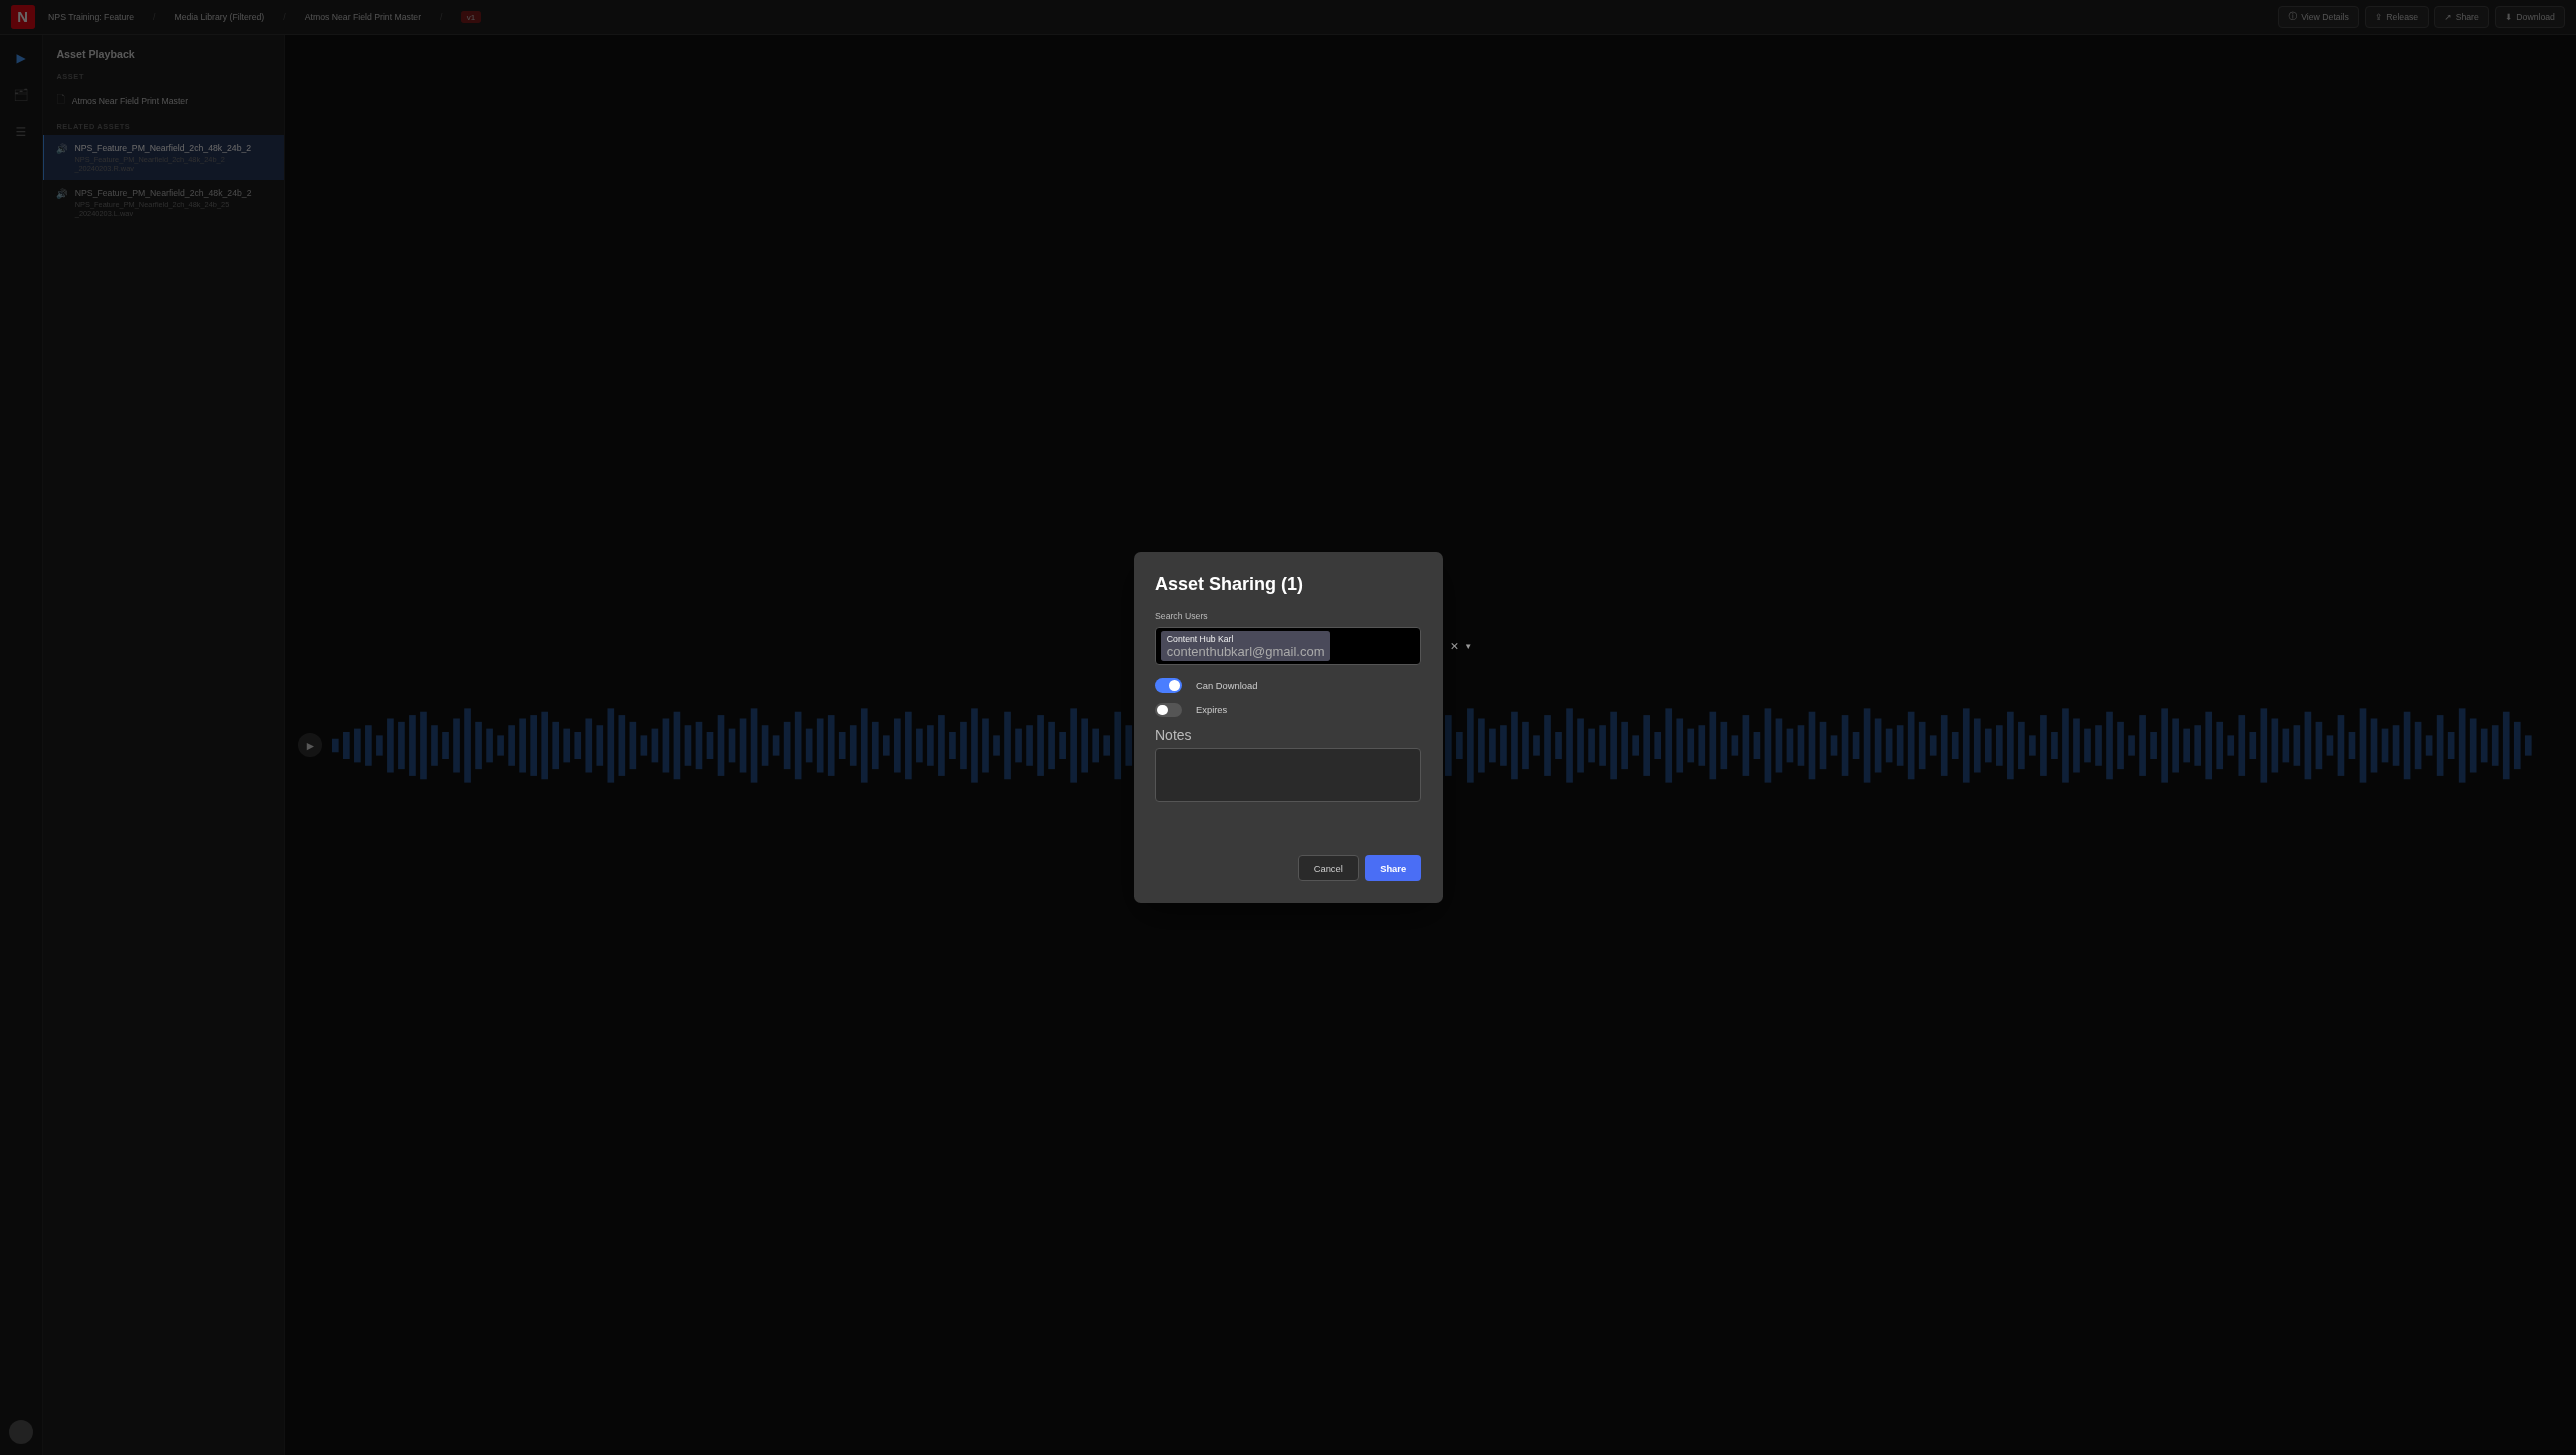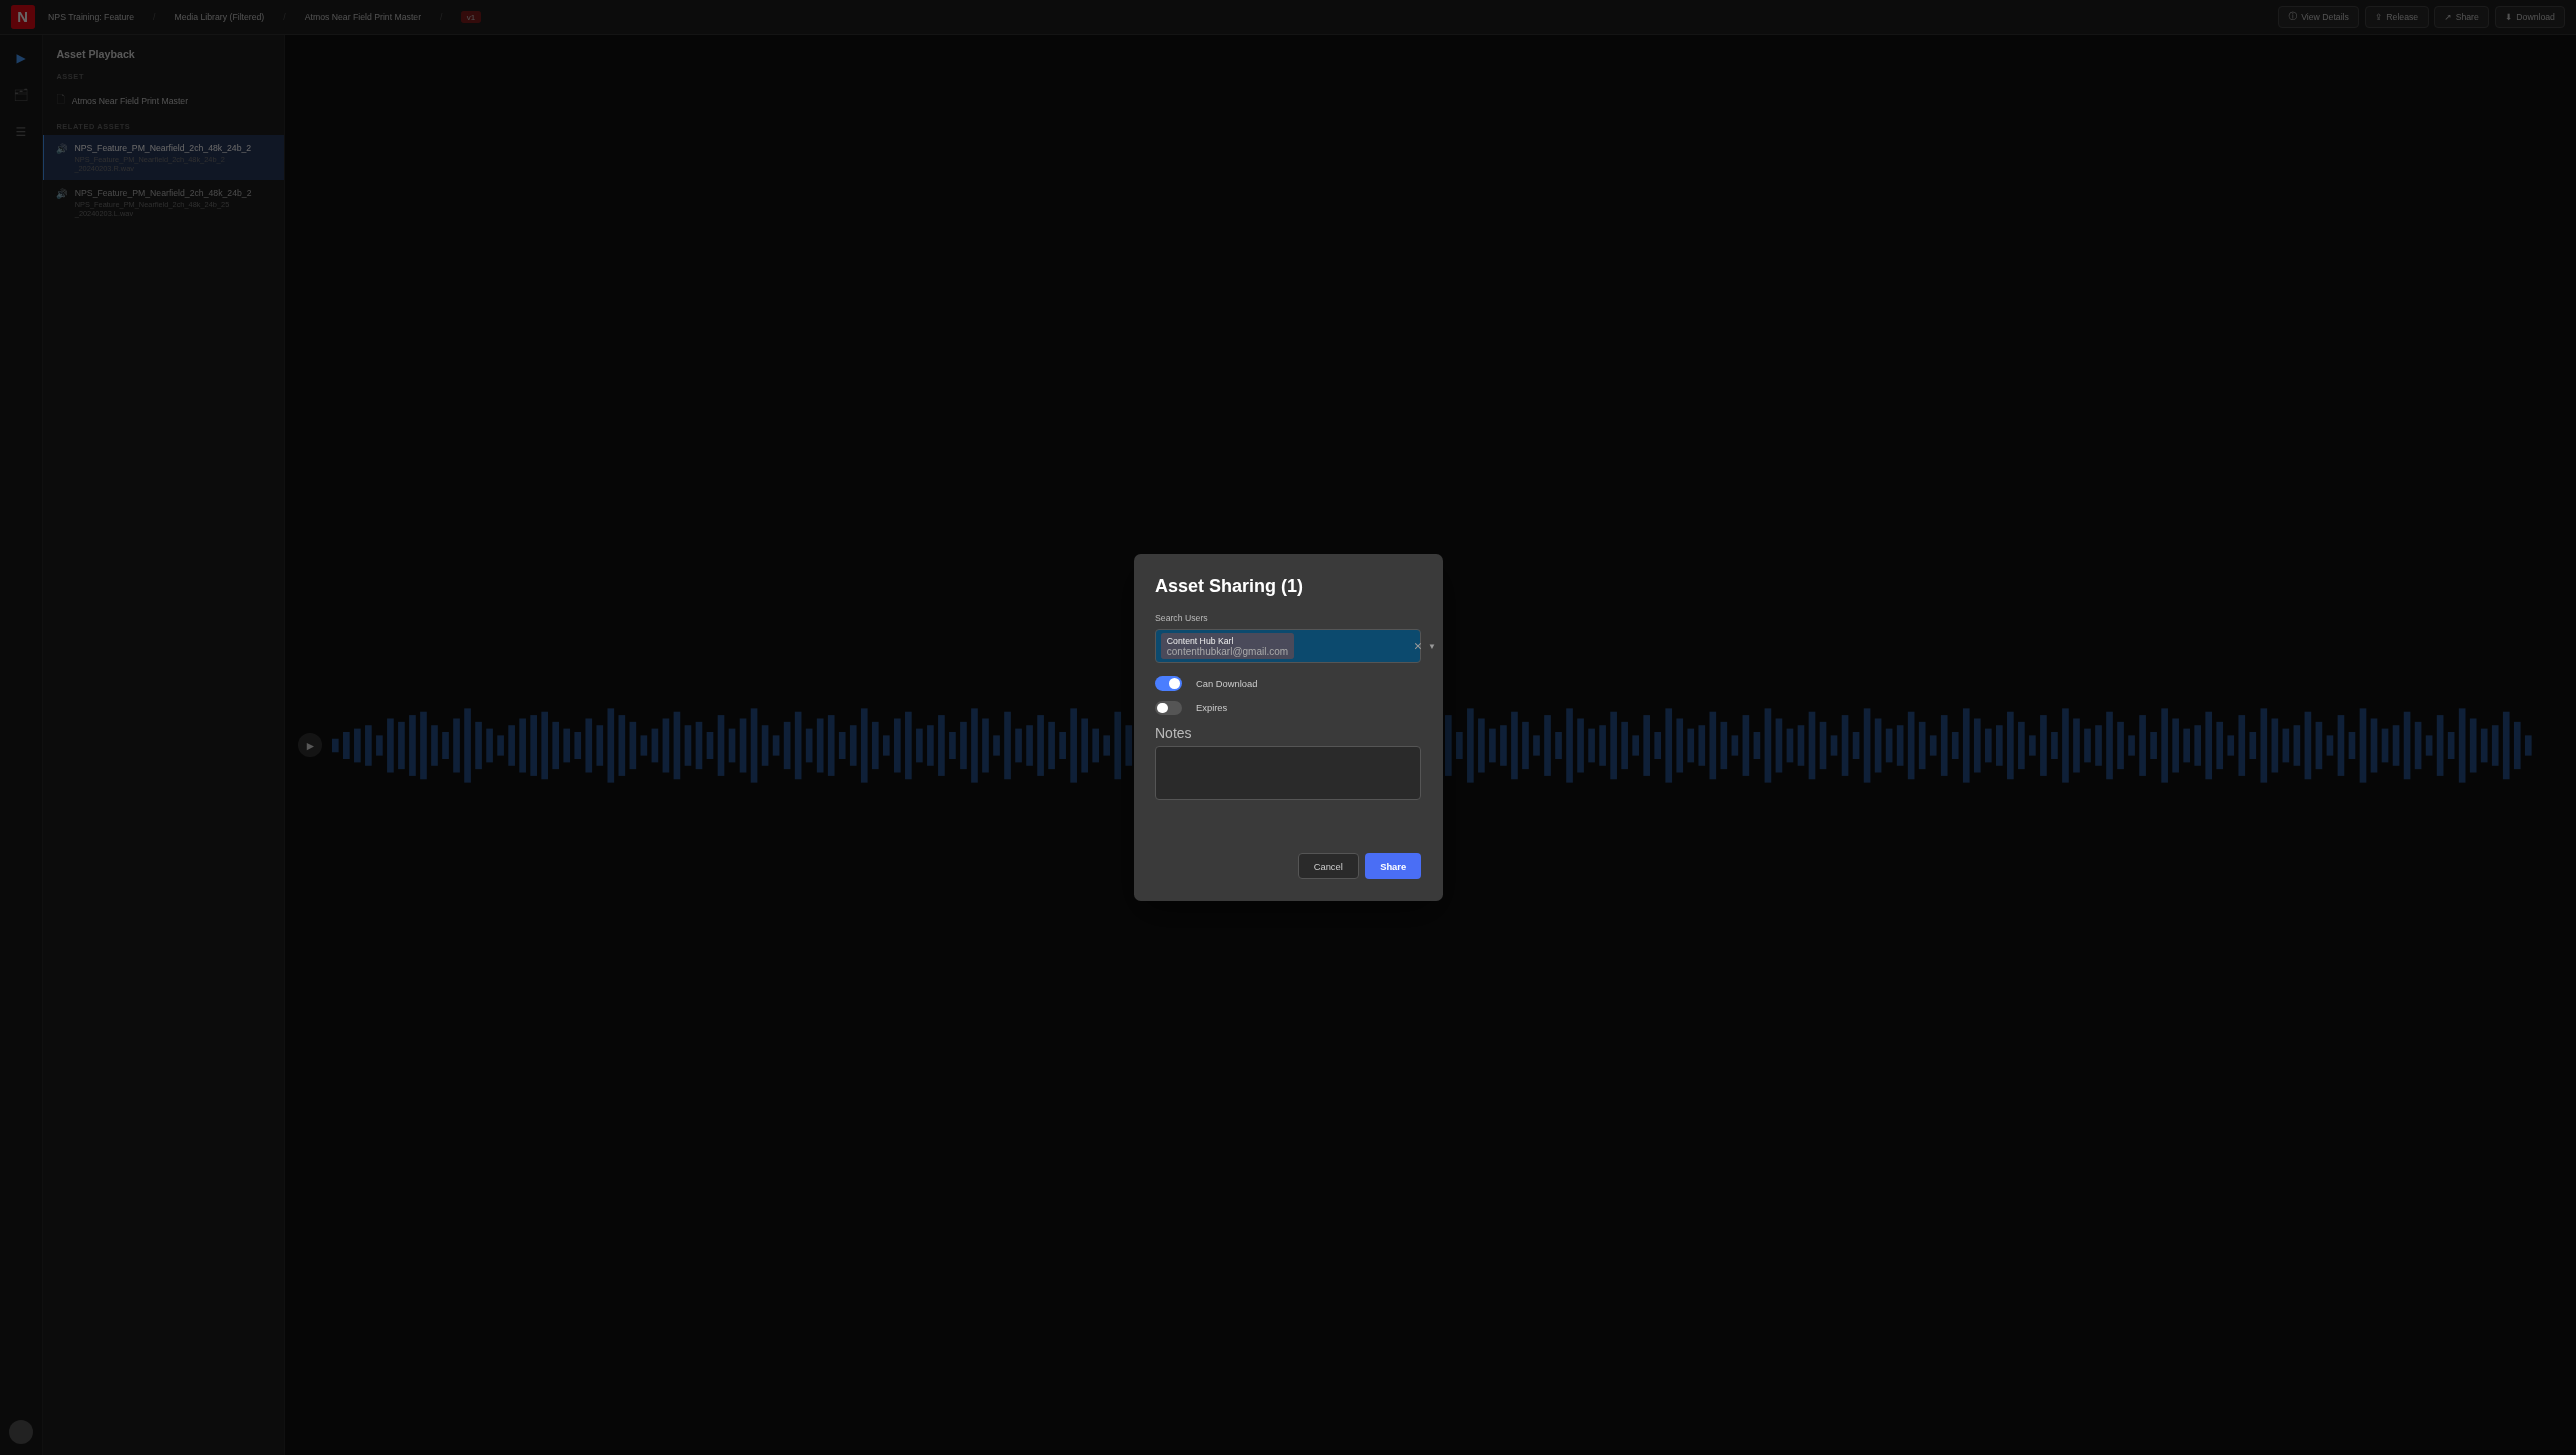--- a/index.html
+++ b/index.html
@@ -232,21 +232,21 @@
       font-weight: 700;
       color: #fff;
       margin-bottom: 16px;
     }
     .modal-section-label {
       font-size: 8.7px;
       color: #bbb;
       margin-bottom: 6.7px;
     }
     .search-users-field {
-      background: #0c4a6e;
+      background: #000000;
       border: 0.7px solid #555;
       border-radius: 4px;
       display: flex;
       align-items: center;
       padding: 2.7px 5.4px;
       margin-bottom: 13.4px;
       min-height: 32px;
     }
     .user-tag {
       background: #4a4a5a;
@@ -256,21 +256,21 @@
       flex-direction: column;
       margin-right: 5.4px;
       flex-shrink: 0;
     }
     .user-tag-name {
       font-size: 8.7px;
       color: #eee;
       font-weight: 500;
     }
     .user-tag-email {
-      font-size: 10px;
+      font-size: 13px;
       color: #aaa;
     }
     .search-field-input {
       flex: 1;
       background: transparent;
       border: none;
       outline: none;
       color: #ccc;
       font-size: 8.7px;
     }

